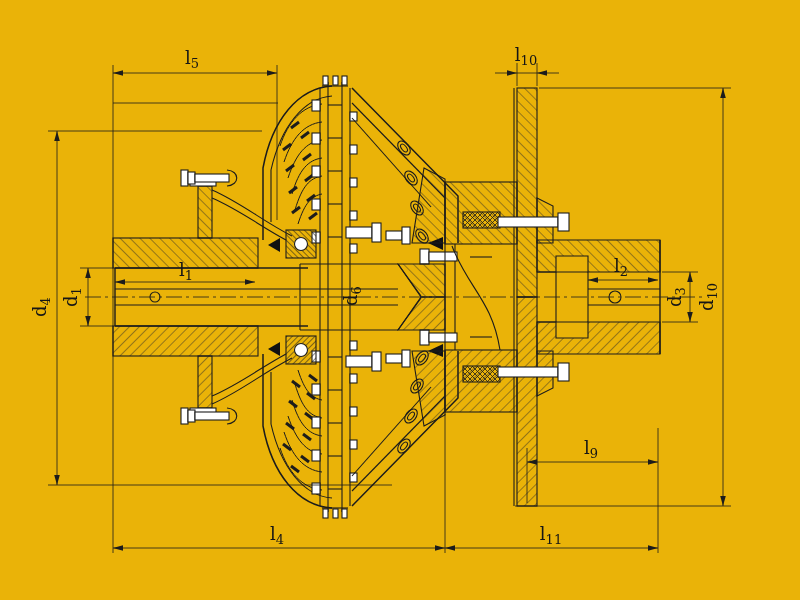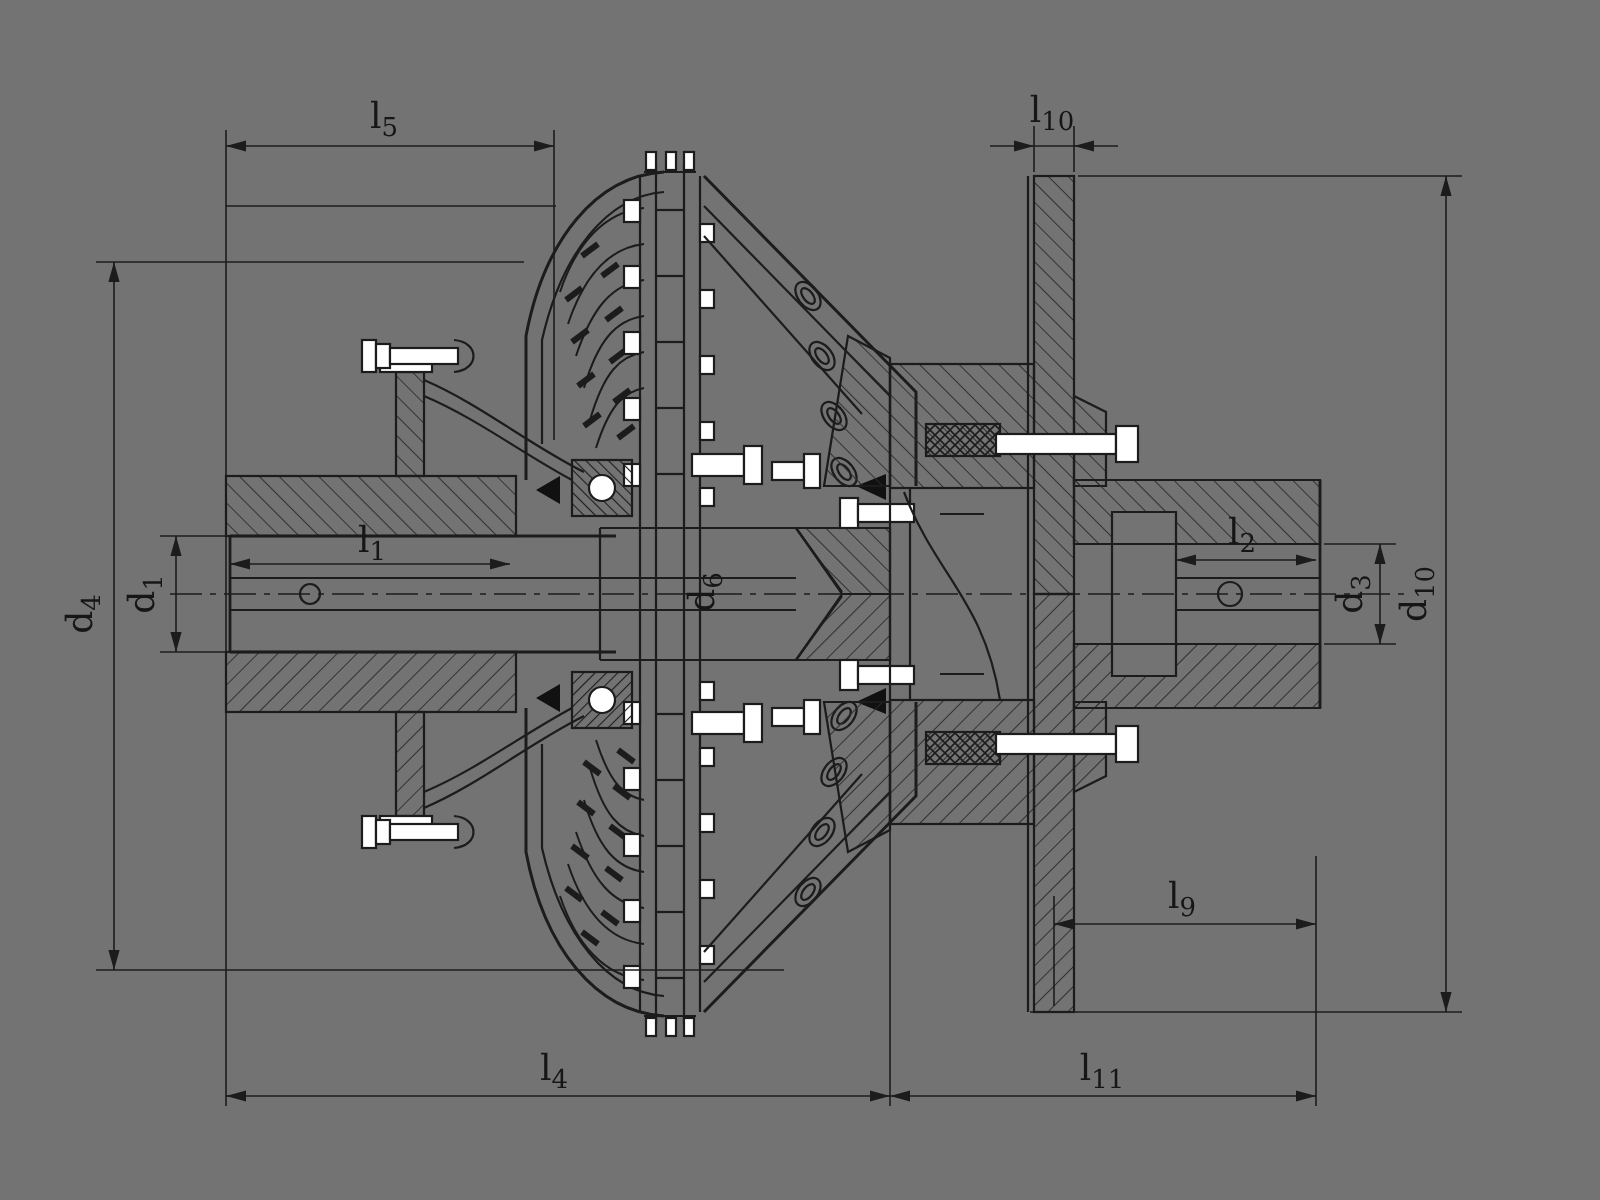--- a/index.html
+++ b/index.html
@@ -1,17 +1,17 @@
 <!DOCTYPE html>
 <html><head>
 <meta charset="utf-8">
 <style>
   html,body{margin:0;padding:0;background:#ffffff;}
   body{width:800px;height:600px;overflow:hidden;font-family:"DejaVu Serif",serif;}
-  #stage{width:800px;height:600px;position:relative;background:#737373;}
+  #stage{width:800px;height:600px;position:relative;background:#eab308;}
   svg{display:block;}
   text{fill:#161616;}
   .dimlabel{font-size:18px;font-family:"DejaVu Serif",serif;}
   .dimsub{font-size:13px;}
 </style>
 </head>
 <body>
 
 <div id="stage">
 <svg width="800" height="600" viewBox="0 0 800 600">

